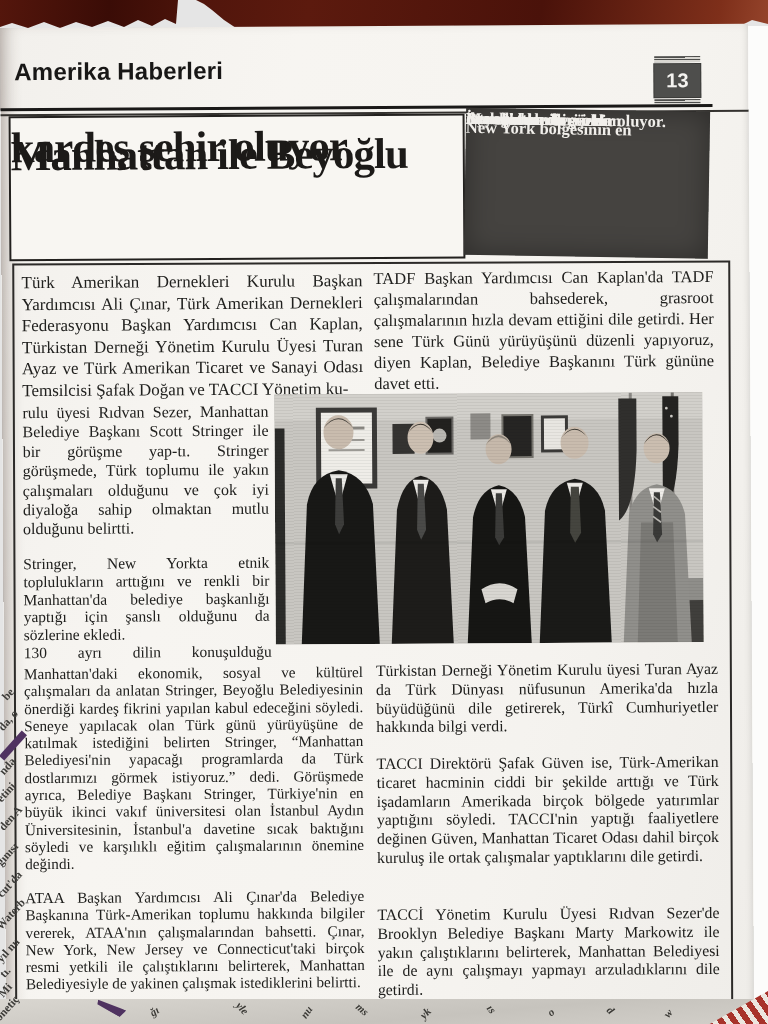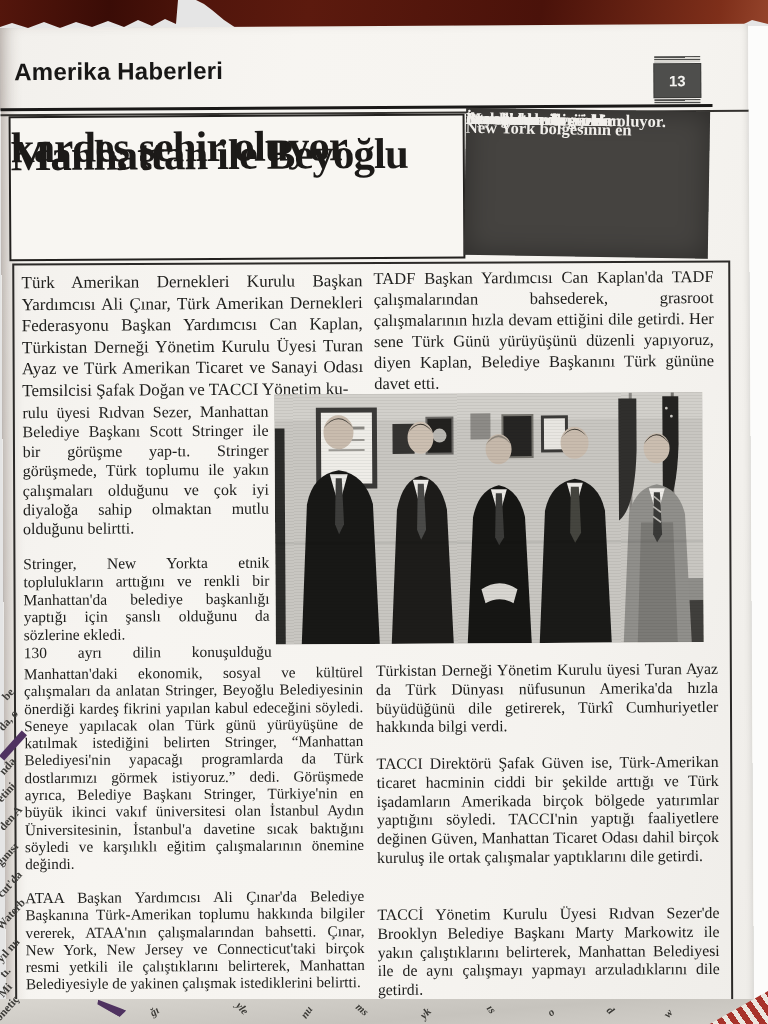--- a/index.html
+++ b/index.html
@@ -19,21 +19,21 @@
   #paper{position:absolute;left:0;top:26px;width:748px;height:984px;
     background:linear-gradient(105deg,#f2f0ec, #f7f5f1 30%, #f5f3ef 70%, #efede9);
     transform:rotate(-0.35deg);transform-origin:50% 0;
     box-shadow:inset 14px 0 18px -12px rgba(60,40,30,.45), inset -6px 0 10px -8px rgba(0,0,0,.25);}
   #paper *{position:absolute;}
 
   .section-title{left:14px;top:30px;font-family:"Liberation Sans",sans-serif;
     font-weight:bold;font-size:24px;color:#181716;letter-spacing:.2px;}
   .pagebox{left:654px;top:40px;width:46px;height:33px;background:#4e4e4c;
     color:#f4f3f0;font-family:"Liberation Sans",sans-serif;font-weight:bold;
-    font-size:15px;text-align:center;line-height:33px;box-shadow:0 0 0 1px #3a3a38;}
+    font-size:20px;text-align:center;line-height:33px;box-shadow:0 0 0 1px #3a3a38;}
   .pagestripe{left:654px;width:46px;height:6px;
     background:repeating-linear-gradient(180deg,#4e4e4c 0 1.4px,#d8d6d1 1.4px 2.8px);}
   .pagestripe.top{top:32px;} .pagestripe.bot{top:75px;}
   .rule1{left:0;top:80px;width:712px;height:3px;background:#1a1918;}
   .rule2{left:0;top:86px;width:748px;height:2px;background:#34322f;}
 
   .headline-box{left:8px;top:88px;width:452px;height:141px;border:2.5px solid #23211f;
     background:#f8f6f2;}
   .headline-box div{position:static;text-align:center;font-weight:bold;color:#1c1a18;
     font-size:43px;line-height:60px;letter-spacing:-1px;}

